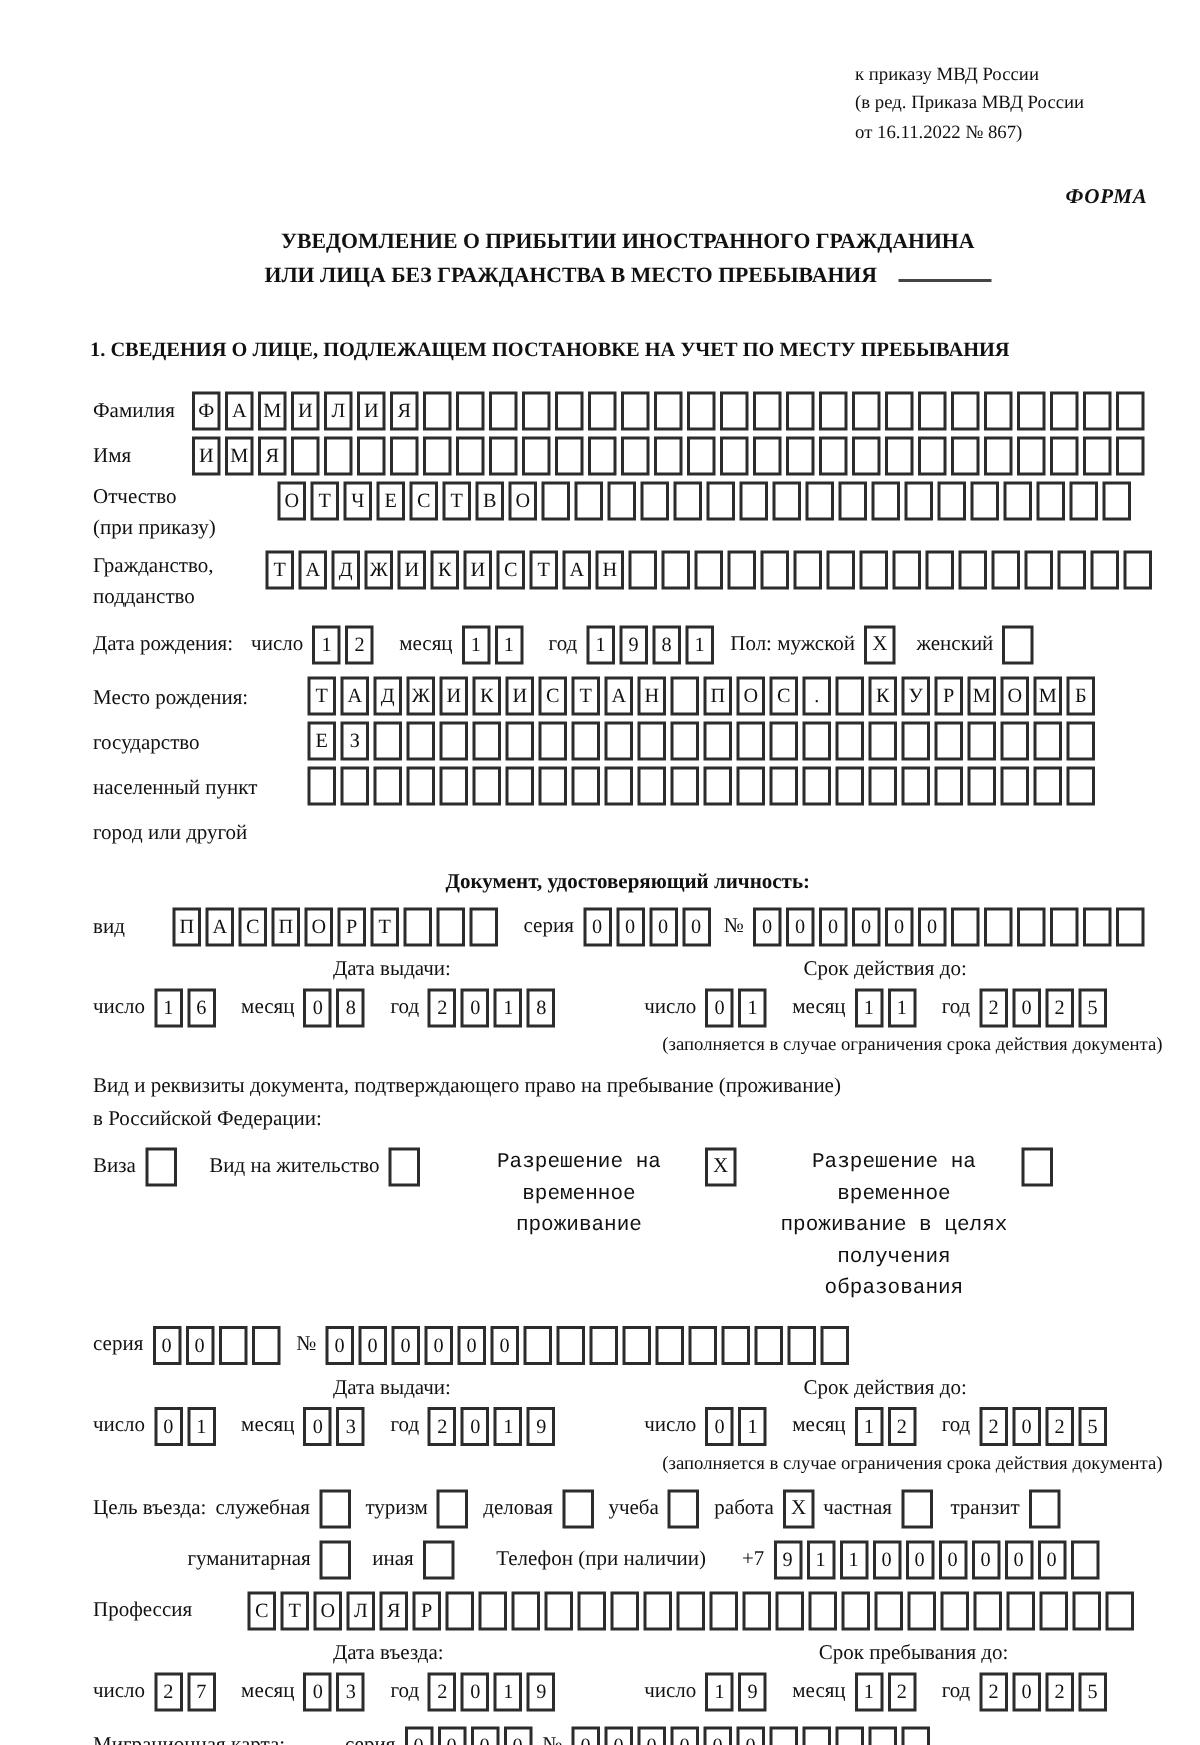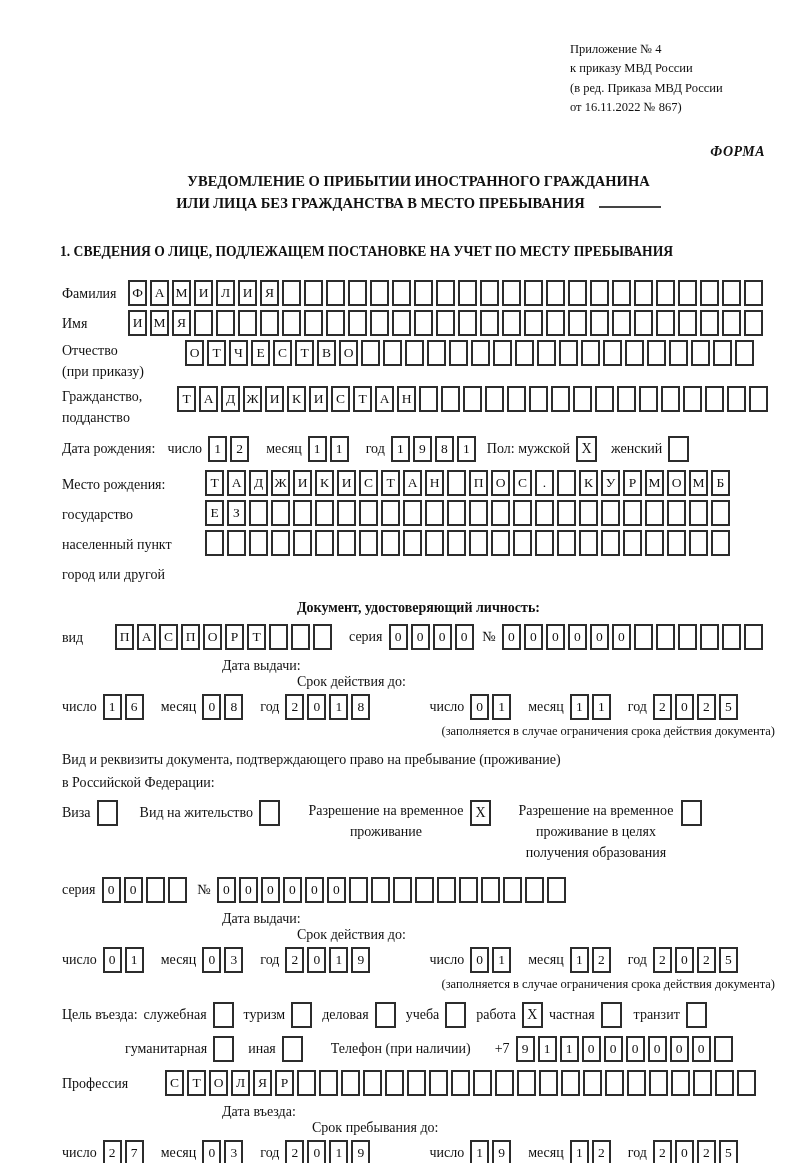--- a/index.html
+++ b/index.html
@@ -17,33 +17,32 @@
   .lbl{flex:0 0 auto;line-height:21px;}
   .boxes{display:inline-flex;flex-wrap:nowrap;}
   .boxcol{display:flex;flex-direction:column;gap:4px;}
   .box{box-sizing:border-box;flex:0 0 auto;width:19px;height:26px;margin-right:3px;
     border:2px solid #2c2c2c;display:inline-flex;align-items:center;justify-content:center;
     font-size:13.5px;font-family:"Liberation Serif","DejaVu Serif",serif;}
   .chk{box-sizing:border-box;display:inline-flex;width:21px;height:26px;border:2px solid #2c2c2c;
     align-items:center;justify-content:center;font-size:14px;flex:0 0 auto;}
   .dl{margin:0 6px 0 0;}
   .dgap{margin-left:14px;}
-  .hdr2{display:flex;font-size:14px;margin:8px 0 4px 0;flex-direction:column;}
+  .hdr2{display:flex;font-size:14px;margin:8px 0 4px 0;}
   .note{font-size:12.5px;text-align:right;margin:2px 0 10px 0;}
   .para{font-size:14px;line-height:1.6;}
   .ctr{text-align:center;font-weight:bold;font-size:14px;margin:10px 0 8px 0;}
-  .cbl{display:inline-block;text-align:center;line-height:1.5;}
+  .cbl{display:inline-block;text-align:center;line-height:1.5;font-family:Liberation Mono, monospace;}
 </style>
 </head>
 <body>
 
 <div class="page">
 
   <div class="annex">
-    <div>Приложение № 4</div>
     <div>к приказу МВД России</div>
     <div>(в ред. Приказа МВД России</div>
     <div>от 16.11.2022 № 867)</div>
   </div>
 
   <div class="forma">ФОРМА</div>
 
   <div class="title">
     <div>УВЕДОМЛЕНИЕ О ПРИБЫТИИ ИНОСТРАННОГО ГРАЖДАНИНА</div>
     <div><span>ИЛИ ЛИЦА БЕЗ ГРАЖДАНСТВА В МЕСТО ПРЕБЫВАНИЯ</span><span class="t-underline"></span></div>

